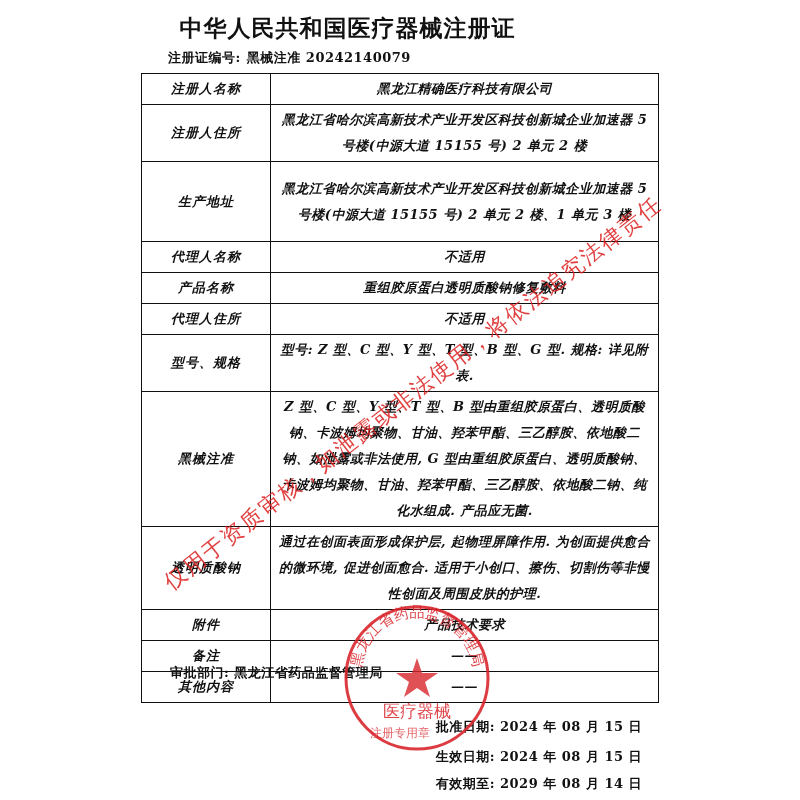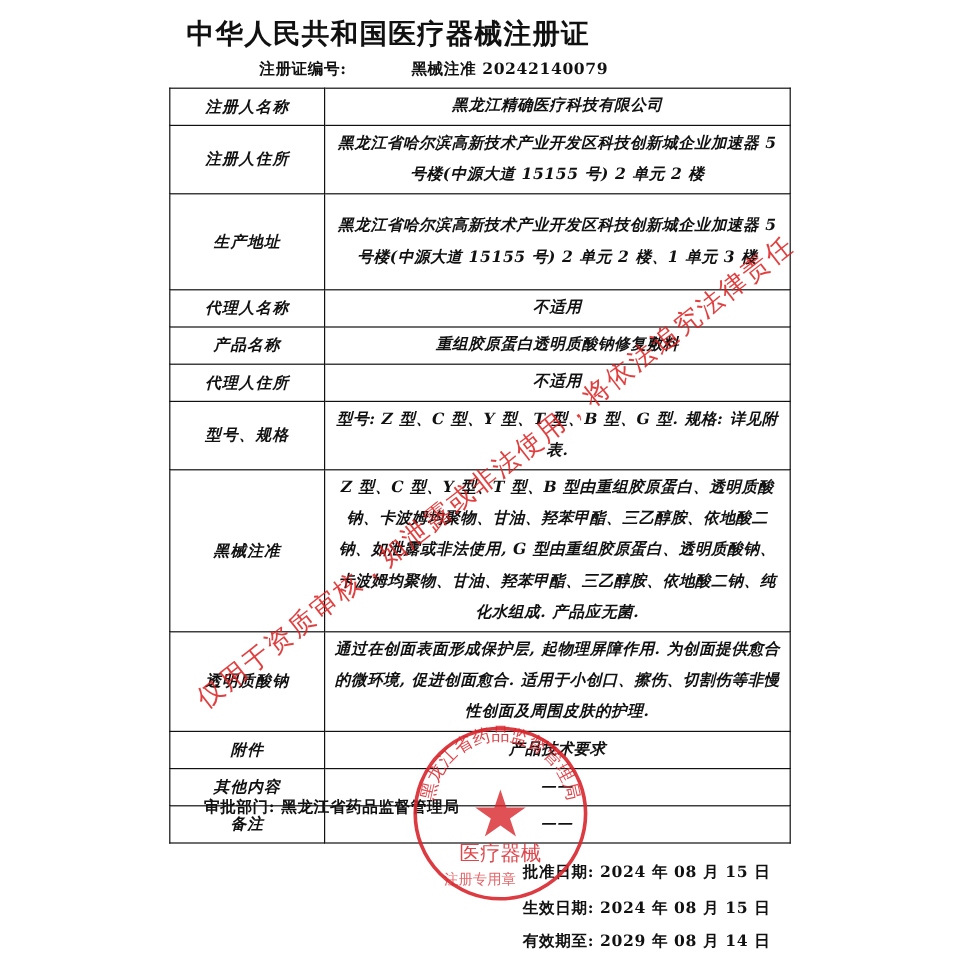--- a/index.html
+++ b/index.html
@@ -1,21 +1,21 @@
 <!DOCTYPE html>
 <html><head>
 <meta charset="utf-8">
 <style>
   html, body { margin:0; padding:0; }
   body { width:800px; height:800px; background:#ffffff; position:relative; overflow:hidden;
          font-family:"DejaVu Serif", "Liberation Serif", serif; color:#111; }
   .title { position:absolute; top:13px; left:0; width:647px; text-align:center;
-           font-family:"DejaVu Sans", sans-serif; font-weight:bold; font-size:23px; letter-spacing:1px; color:#111; }
+           font-family:"DejaVu Sans", sans-serif; font-weight:bold; font-size:23px; letter-spacing:1px; color:#111;padding-left:24px; }
   .regno { position:absolute; top:49px; left:168px; font-size:13px; font-weight:bold; letter-spacing:0.5px; }
-  .regno span { margin-right:6px;margin-left:48px; }
+  .regno span { margin-right:6px; }
   table.cert { position:absolute; top:73px; left:141px; width:518px; border-collapse:collapse;font-style:italic; }
   table.cert td { border:1.6px solid #111; font-size:13px; font-weight:bold; padding:0; vertical-align:middle; }
   table.cert td.label { width:128px; text-align:center; letter-spacing:1px; }
   table.cert td.value { padding:2px 6px 2px 6px; line-height:26px; letter-spacing:0.5px;text-align:center; }
   .footer-dept { position:absolute; top:664px; left:170px; font-size:13px; font-weight:bold; letter-spacing:0.5px; }
   .dates { position:absolute; left:415px; font-size:13px; font-weight:bold; letter-spacing:0.5px; }
   .dates .lbl { display:inline-block; width:80px; text-align:right; }
   .watermark { position:absolute; left:110px; top:404px; width:540px; text-align:center;
                transform:rotate(-38deg); transform-origin:center; color:rgba(220,30,30,0.85);
                font-family:"DejaVu Sans", sans-serif; font-size:22px; letter-spacing:2px; white-space:nowrap; pointer-events:none; }
@@ -65,26 +65,26 @@
         <td class="value">Z 型、C 型、Y 型、T 型、B 型由重组胶原蛋白、透明质酸钠、卡波姆均聚物、甘油、羟苯甲酯、三乙醇胺、依地酸二钠、如泄露或非法使用, G 型由重组胶原蛋白、透明质酸钠、卡波姆均聚物、甘油、羟苯甲酯、三乙醇胺、依地酸二钠、纯化水组成. 产品应无菌.</td>
       </tr>
   <tr style="height:79px">
         <td class="label">透明质酸钠</td>
         <td class="value">通过在创面表面形成保护层, 起物理屏障作用. 为创面提供愈合的微环境, 促进创面愈合. 适用于小创口、擦伤、切割伤等非慢性创面及周围皮肤的护理.</td>
       </tr>
   <tr style="height:26px">
         <td class="label">附件</td>
         <td class="value">产品技术要求</td>
       </tr>
+  <tr style="height:28px">
+        <td class="label">备注</td>
+        <td class="value">——</td>
+      </tr>
   <tr style="height:27px">
         <td class="label">其他内容</td>
-        <td class="value">——</td>
-      </tr>
-  <tr style="height:28px">
-        <td class="label">备注</td>
         <td class="value">——</td>
       </tr>
 </tbody>
   </table>
 
 <div class="footer-dept">
   <span>审批部门:</span>
   <span>黑龙江省药品监督管理局</span>
 </div>
 

